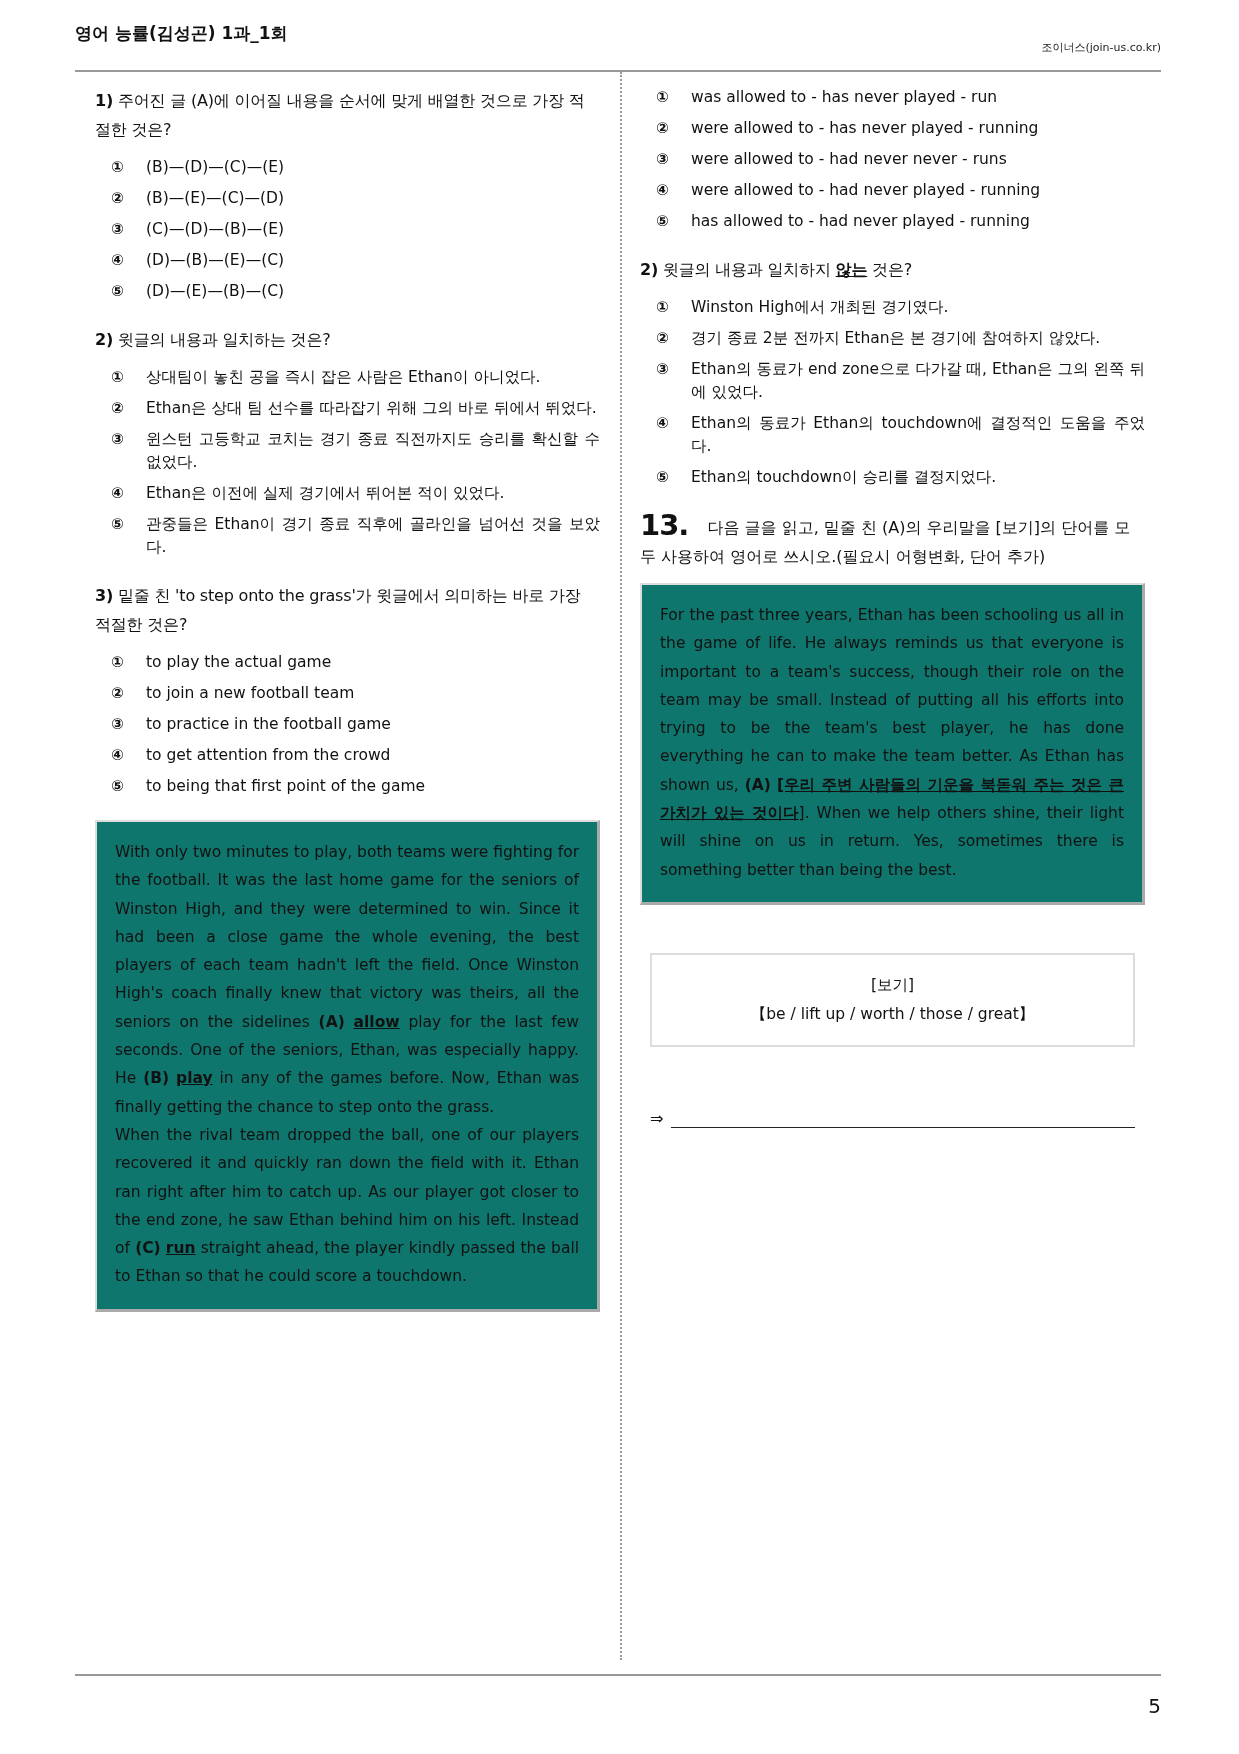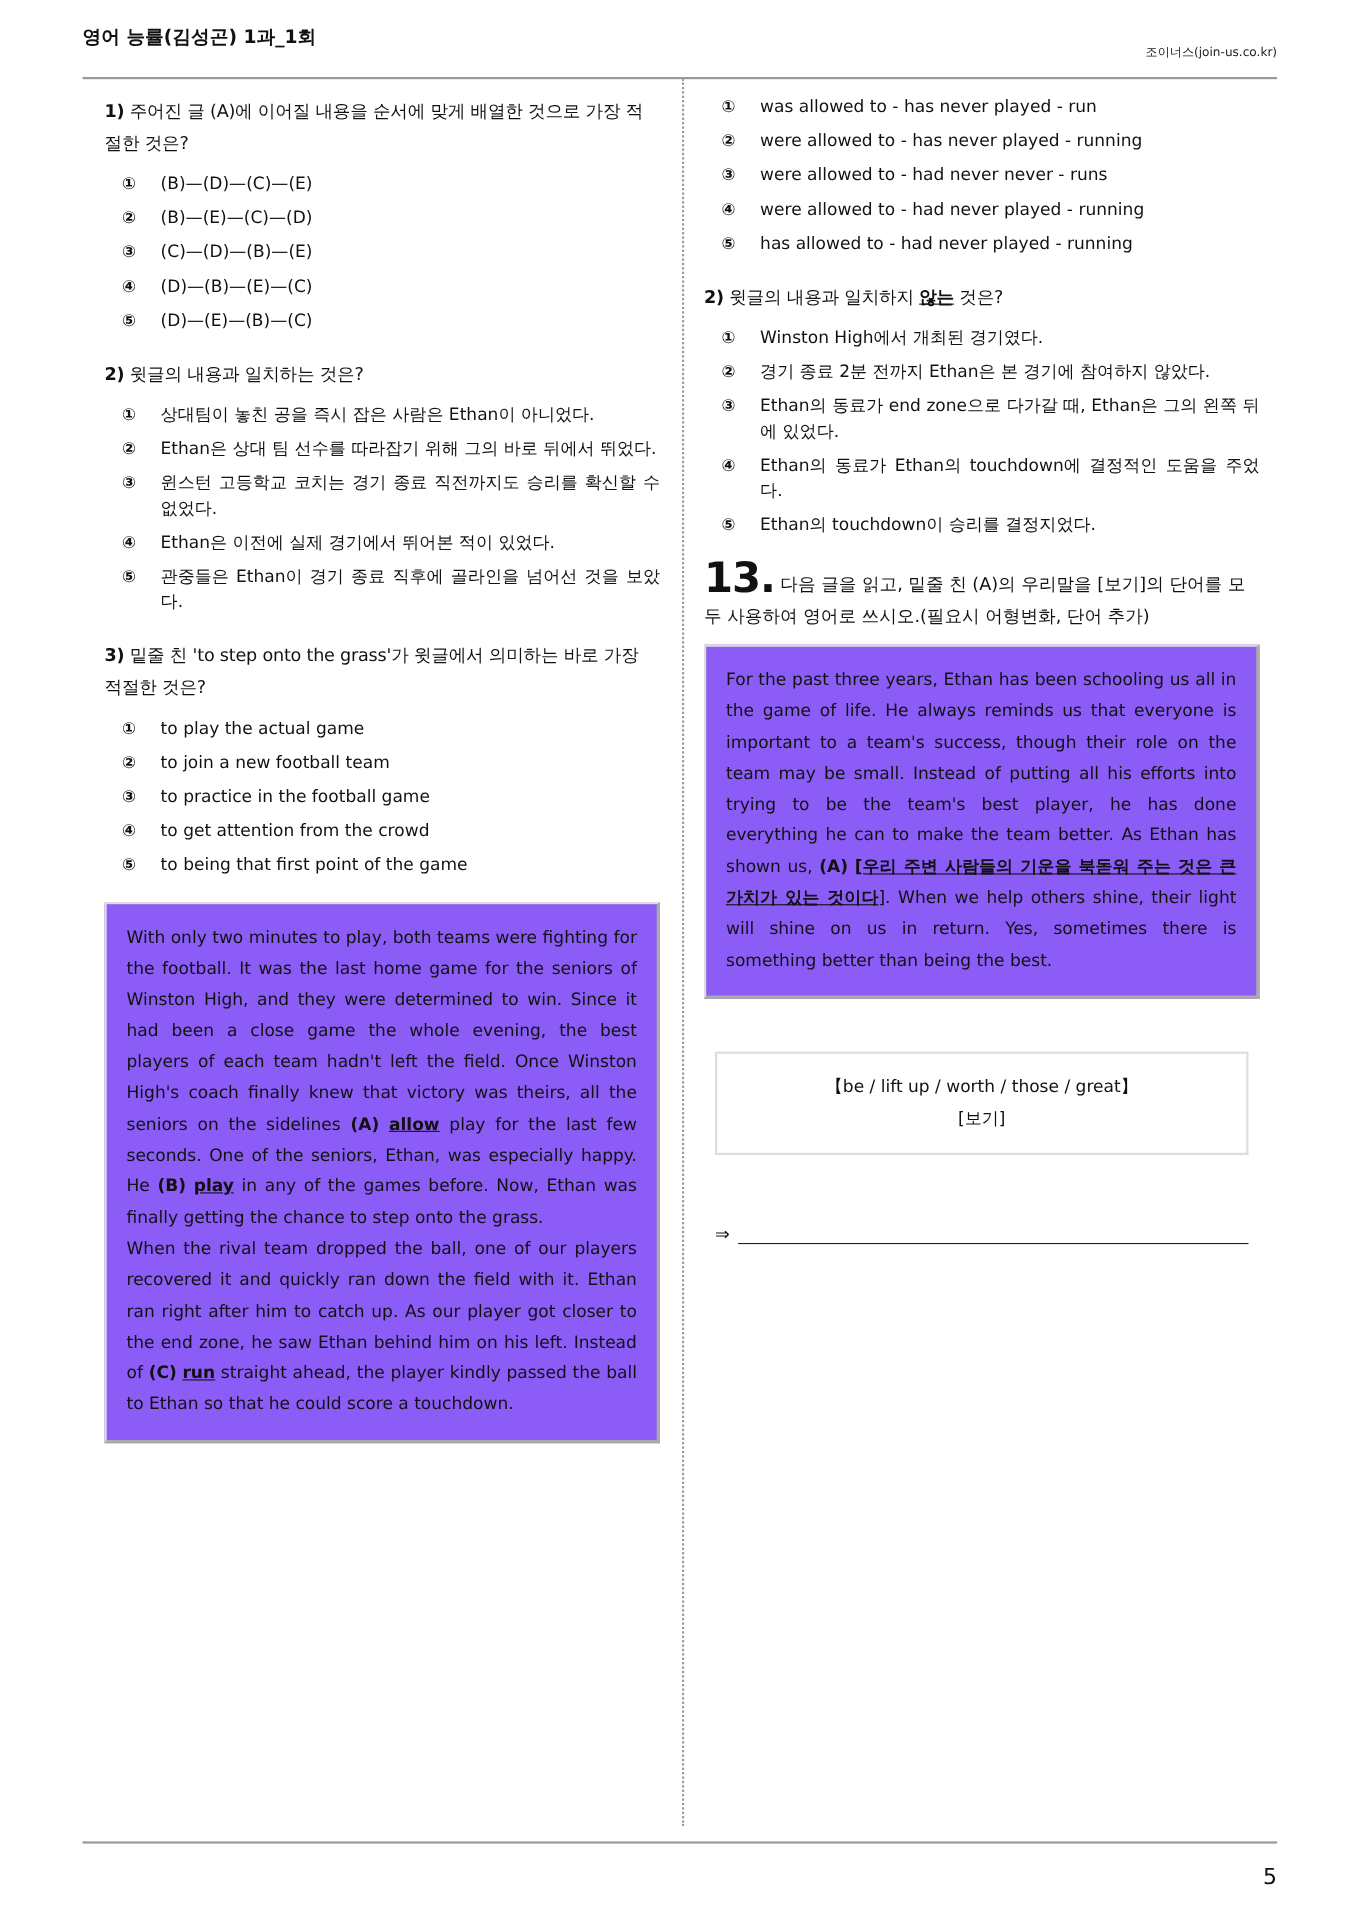--- a/index.html
+++ b/index.html
@@ -14,22 +14,22 @@
   .col { position: absolute; top: 86px; }
   .col-left { left: 95px; width: 505px; }
   .col-right { left: 640px; width: 505px; }
   .q { font-size: 16px; line-height: 29px; margin: 0 0 12px 0; letter-spacing: -0.2px; }
   .q b { font-weight: bold; }
   .opts { list-style: none; margin: 0 0 22px 0; padding: 0 0 0 16px; }
   .opt { display: flex; font-size: 15.5px; line-height: 23px; margin-bottom: 8px; }
   .opt .num { width: 35px; flex: none; font-weight: bold; font-size: 15px; }
   .opt .txt { flex: 1; text-align: justify; }
   .sec { margin: 0 0 12px 0; font-size: 16px; line-height: 29px; }
-  .sec .secnum { font-size: 38px; font-weight: bold; letter-spacing: -1px; margin-right: 0; vertical-align: -2px; }
-  .passage { background: #8b5cf6; border: 2px solid #ddd; border-right: 3px solid #aaa; border-bottom: 3px solid #aaa;
+  .sec .secnum { font-size: 29px; font-weight: bold; letter-spacing: -1px; margin-right: 14px; vertical-align: -2px; }
+  .passage { background: #0f766e; border: 2px solid #ddd; border-right: 3px solid #aaa; border-bottom: 3px solid #aaa;
              padding: 16px 18px 18px 18px; font-size: 15.5px; line-height: 28.3px; text-align: justify; }
   .passage b { font-weight: bold; }
   .passage u { text-decoration: underline; font-weight: bold; }
   .bogi { border: 2px solid #ddd; margin: 48px 10px 0 10px; padding: 16px 10px; text-align: center; font-size: 15.5px; line-height: 29px; }
   .answer { margin: 62px 10px 0 10px; display: flex; align-items: flex-end; font-size: 16px; }
   .answer .line { flex: 1; border-bottom: 1.5px solid #222; margin-left: 8px; height: 18px; }
 </style>
 </head>
 <body>
 
@@ -174,22 +174,22 @@
       </li>
   </ul>
 
   <p class="sec">
     <span class="secnum">13.</span>
     <span>다음 글을 읽고, 밑줄 친 (A)의 우리말을 [보기]의 단어를 모두 사용하여 영어로 쓰시오.(필요시 어형변화, 단어 추가)</span>
   </p>
   <div class="passage"><span>For the past three years, Ethan has been schooling us all in the game of life. He always reminds us that everyone is important to a team's success, though their role on the team may be small. Instead of putting all his efforts into trying to be the team's best player, he has done everything he can to make the team better. As Ethan has shown us, </span><b>(A)</b> <u>[우리 주변 사람들의 기운을 북돋워 주는 것은 큰 가치가 있는 것이다</u><span>]. When we help others shine, their light will shine on us in return. Yes, sometimes there is something better than being the best.</span></div>
 
   <div class="bogi">
+    <div>[보기]</div>
     <div>【be / lift up / worth / those / great】</div>
-    <div>[보기]</div>
   </div>
 
   <div class="answer">
     <span>⇒</span>
     <span class="line"></span>
   </div>
 </div>
 
 <div class="footer-rule"></div>
 <div class="page-number">5</div>

